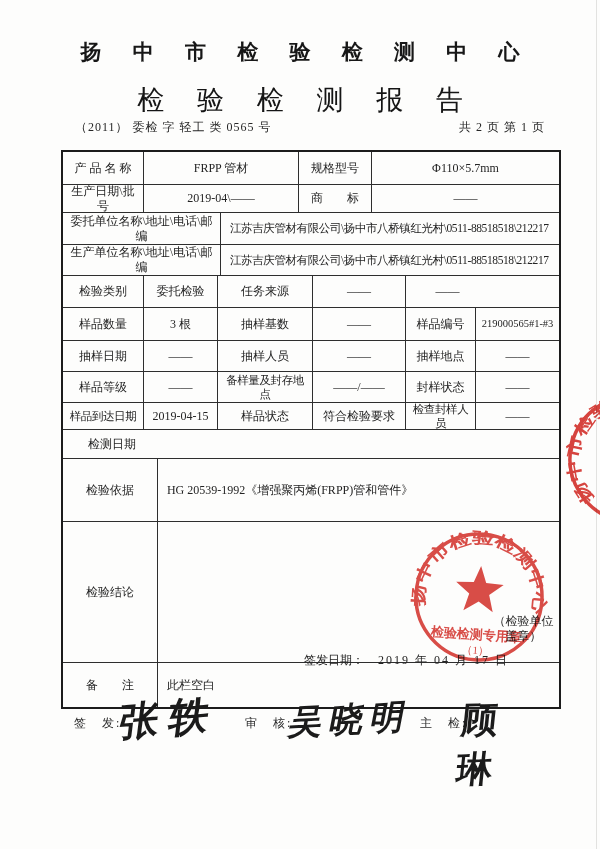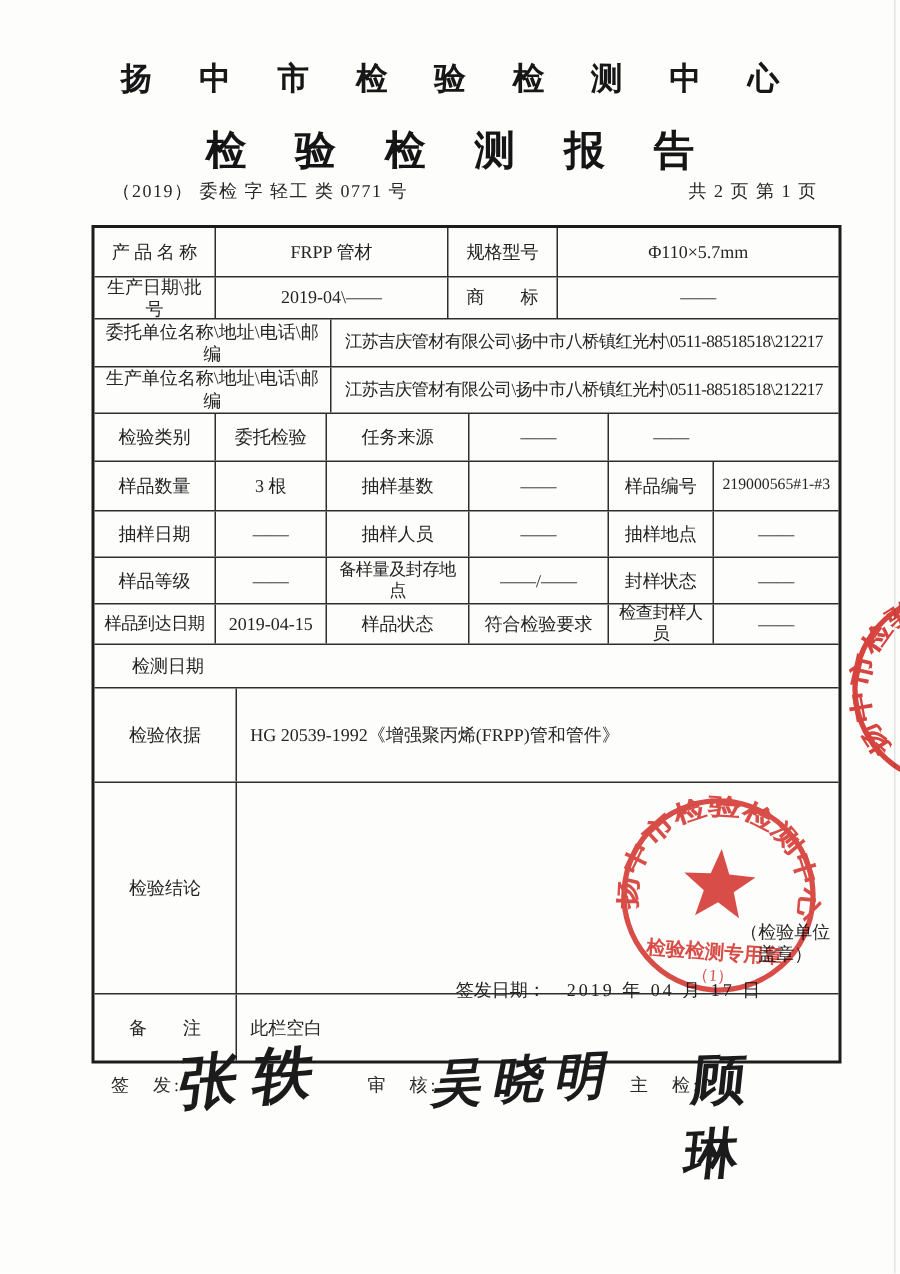--- a/index.html
+++ b/index.html
@@ -10,21 +10,21 @@
   }
   .page-edge{position:absolute;right:3px;top:0;bottom:0;width:1px;background:#e2e2e0;}
 
   
   .org-title{
     position:absolute;top:38px;left:0;right:0;text-align:center;
     font-size:21px;font-weight:bold;letter-spacing:13px;text-indent:13px;color:#171717;
   }
   .report-title{
     position:absolute;top:82px;left:0;right:0;text-align:center;
-    font-size:27px;font-weight:bold;letter-spacing:13px;text-indent:13px;color:#151515;
+    font-size:27px;font-weight:normal;letter-spacing:13px;text-indent:13px;color:#151515;
   }
   .doc-line{
     position:absolute;top:119px;left:75px;right:55px;
     display:flex;justify-content:space-between;
     font-size:12px;letter-spacing:1px;color:#262626;
   }
 
   
   .report-table{
     position:absolute;left:61px;top:150px;width:496px;
@@ -77,21 +77,21 @@
   .sig-name-3{left:398px;top:0px;font-size:36px;letter-spacing:16px;transform:rotate(-2deg) skewX(-8deg);}
 </style>
 </head>
 <body>
 
 <div class="page-edge"></div>
 
 <div class="org-title">扬 中 市 检 验 检 测 中 心</div>
 <div class="report-title">检 验 检 测 报 告</div>
 <div class="doc-line">
-  <span>（2019）  委检 字 轻工 类 0771 号</span>
+  <span>（2011）  委检 字 轻工 类 0565 号</span>
   <span>共 2 页 第 1 页</span>
 </div>
 
 <div class="report-table">
 
   <div class="trow h32">
     <div class="tcell ca1">产 品 名 称</div>
     <div class="tcell ca2">FRPP 管材</div>
     <div class="tcell ca3">规格型号</div>
     <div class="tcell ca4">Φ110×5.7mm</div>

